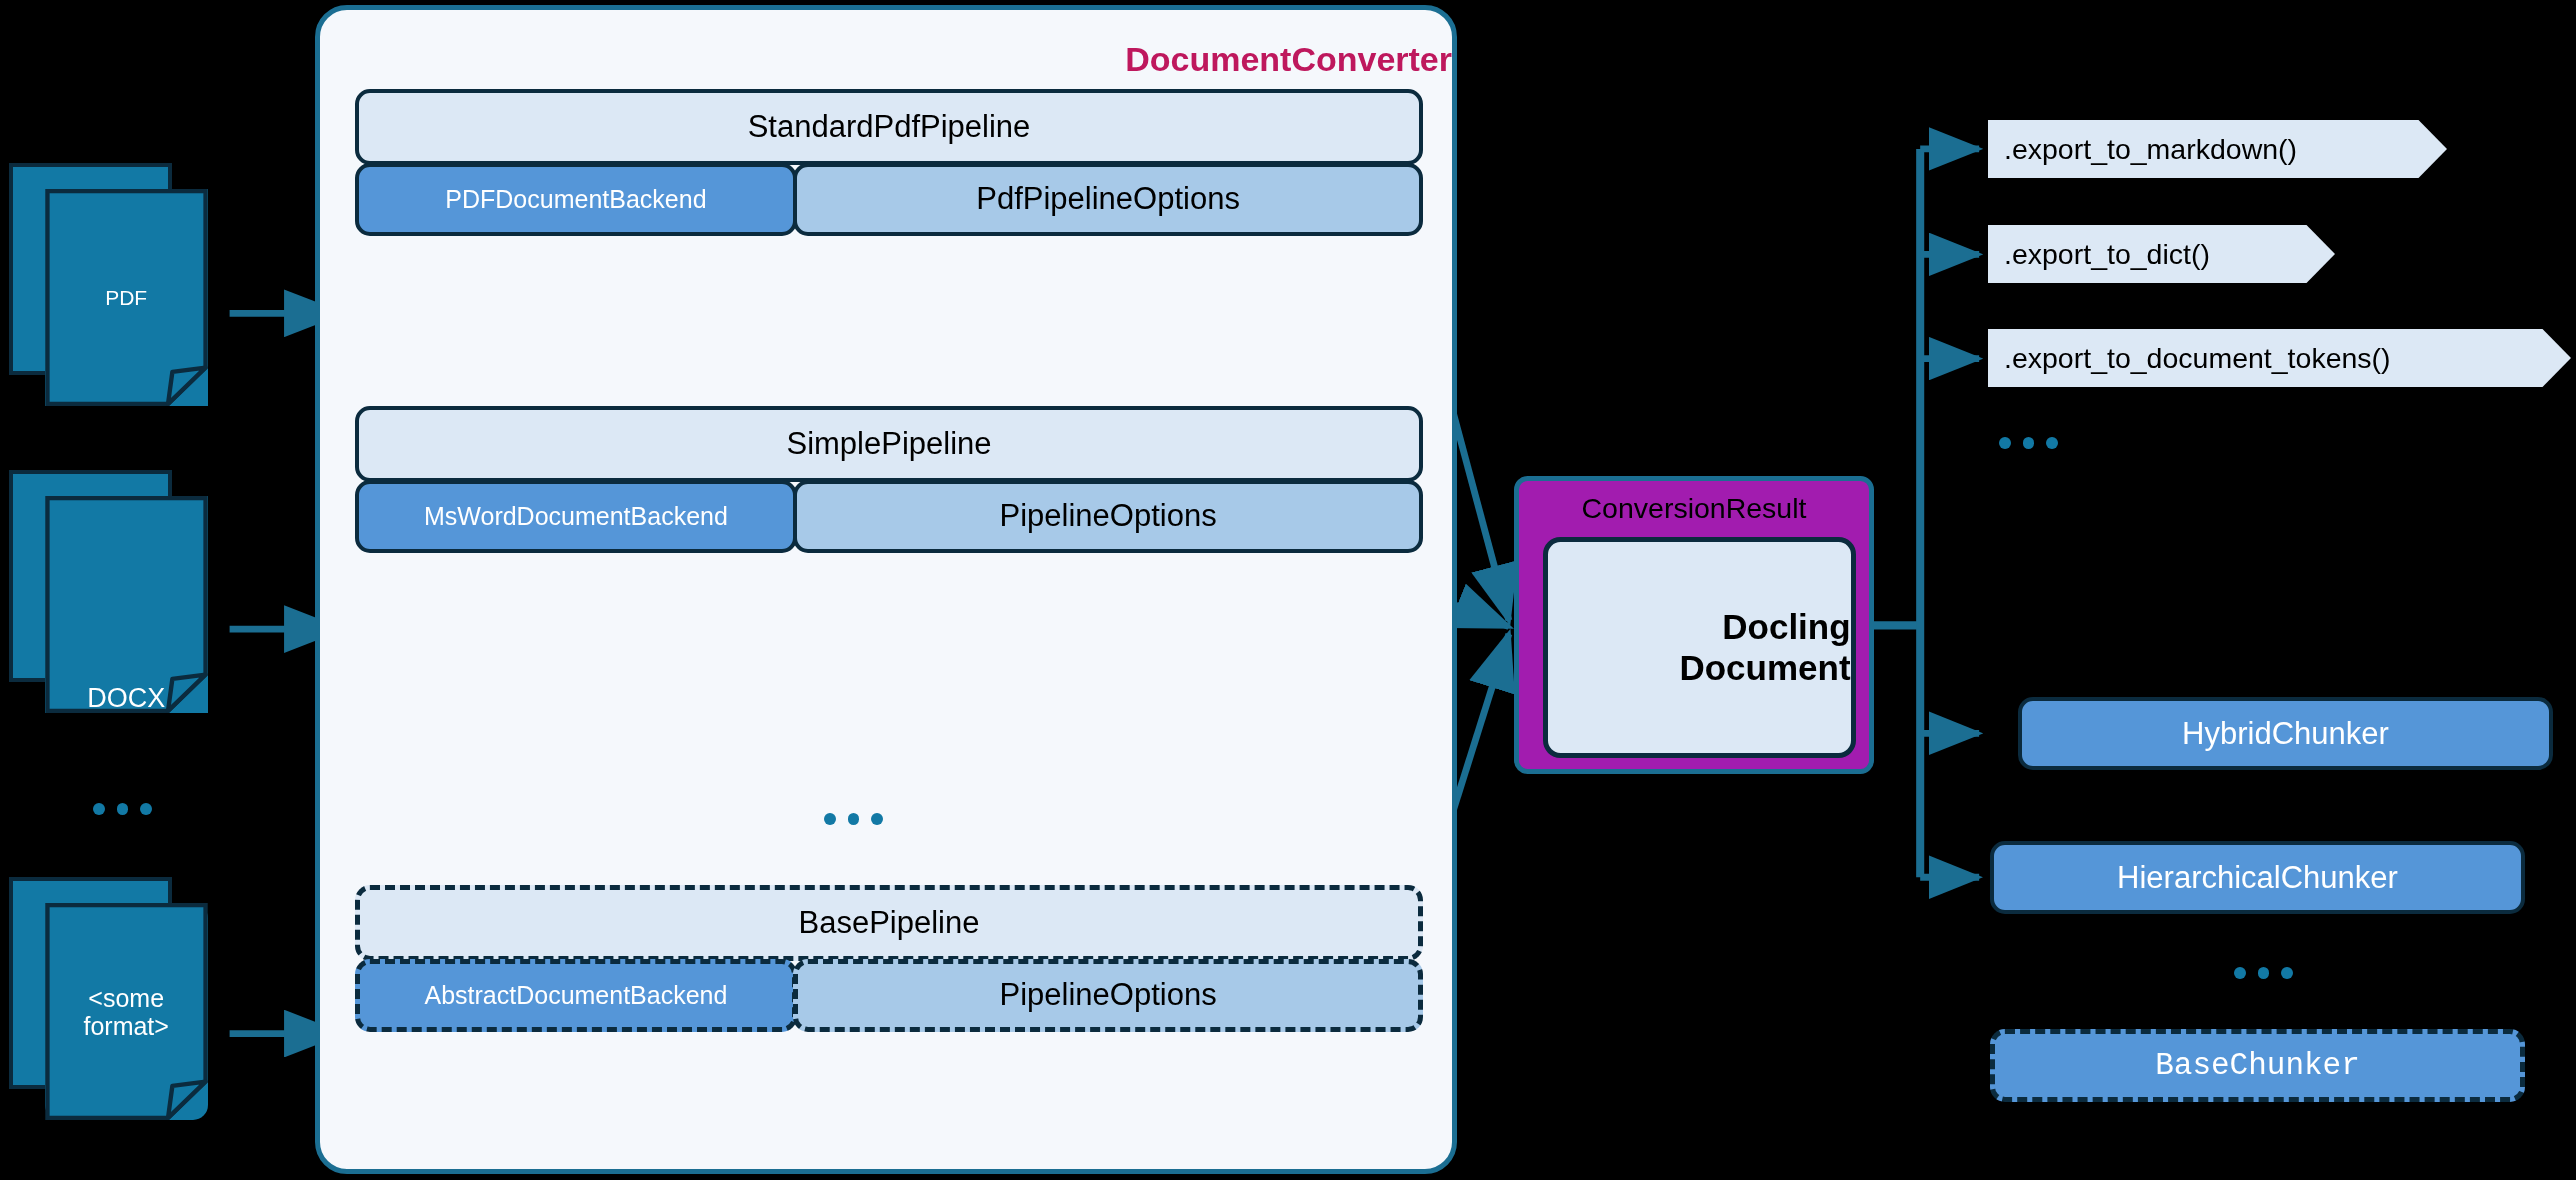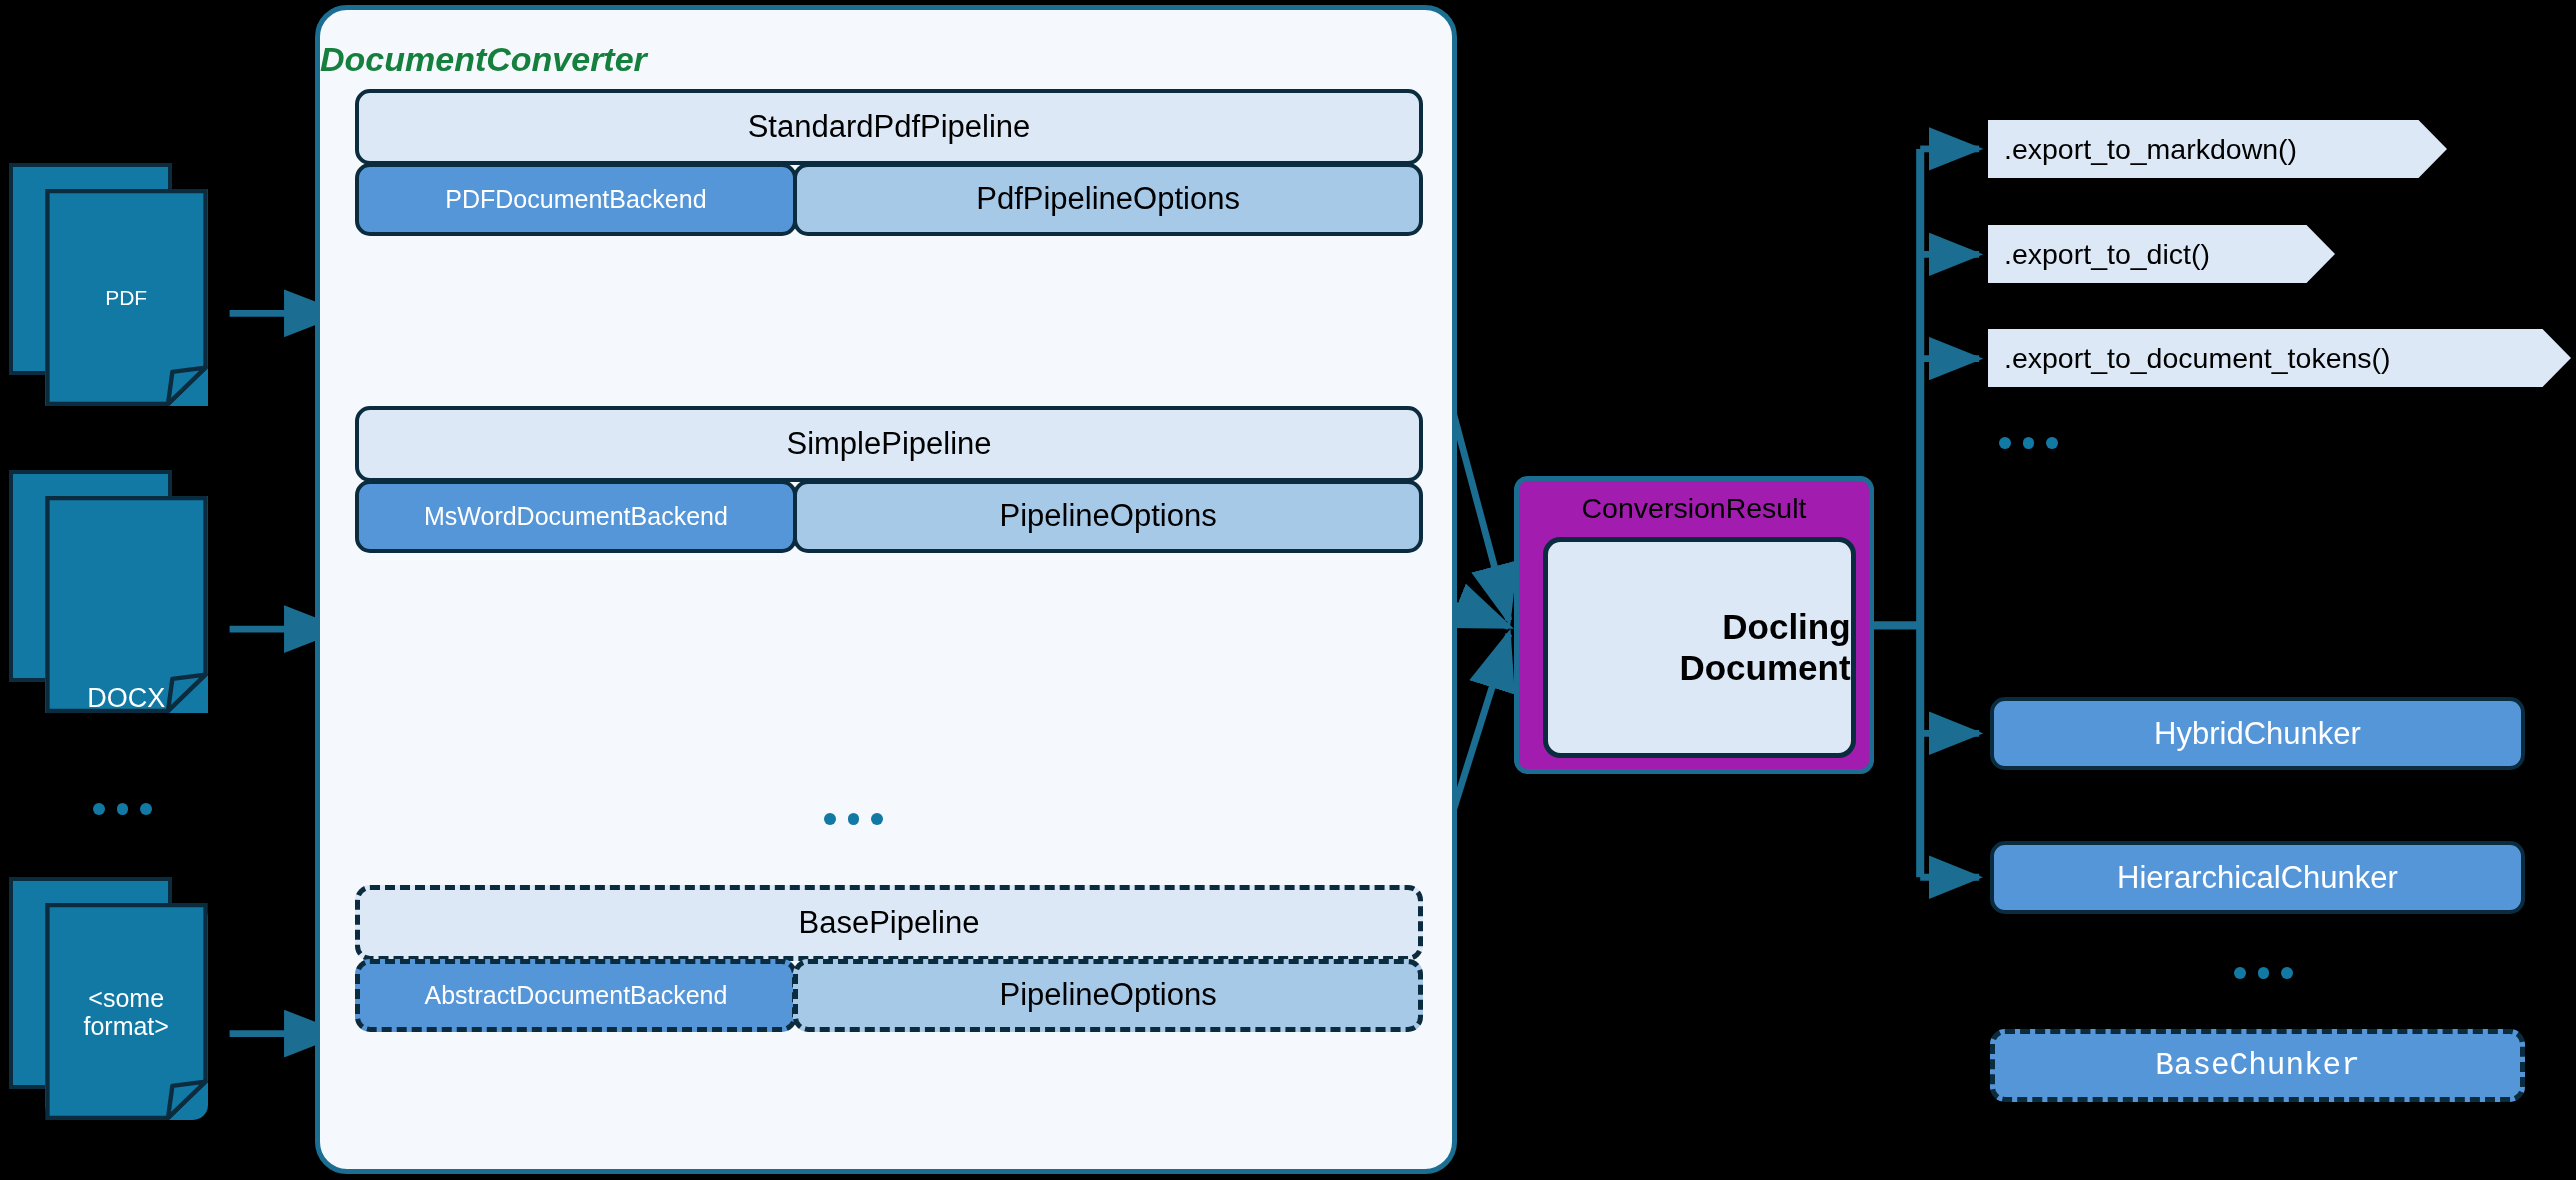--- a/index.html
+++ b/index.html
@@ -36,22 +36,22 @@
   
   #converter {
     position: absolute;
     left: 315px; top: 5px; width: 1142px; height: 1169px;
     background: #F5F8FC;
     border: 5px solid #1B6E92;
     border-radius: 32px;
   }
   #converter-title {
     position: absolute; left: 0; top: 30px; width: 100%;
-    text-align: left;
-    font-size: 34px; font-weight: bold; color: #15803d; font-style: italic;
+    text-align: right;
+    font-size: 34px; font-weight: bold; color: #be185d;
   }
 
   
   .pipeline { position: absolute; left: 35px; width: 1068px; }
   .pl-head {
     position: relative; width: 100%; height: 76px;
     background: #DCE8F5;
     border: 4.3px solid #0B2B3E;
     border-radius: 15px;
     display: flex; align-items: center; justify-content: center;
@@ -255,21 +255,21 @@
   <div class="export-tag" style="left:1988px; top:120px; width:459px;">.export_to_markdown()</div>
   <div class="export-tag" style="left:1988px; top:225px; width:347px;">.export_to_dict()</div>
   <div class="export-tag" style="left:1988px; top:329px; width:583px;">.export_to_document_tokens()</div>
 
   <div class="dots" style="left:1999px; top:437px;">
     <i></i>
     <i></i>
     <i></i>
   </div>
 
-  <div class="chunker" style="top:697px;">HybridChunker</div>
+  <div class="chunker" style="top:697px;margin-left:28px;">HybridChunker</div>
   <div class="chunker" style="top:841px;">HierarchicalChunker</div>
 
   <div class="dots" style="left:2234px; top:967px;">
     <i></i>
     <i></i>
     <i></i>
   </div>
 
   <div class="chunker abstract-box" style="top:1029px;">BaseChunker</div>
 

